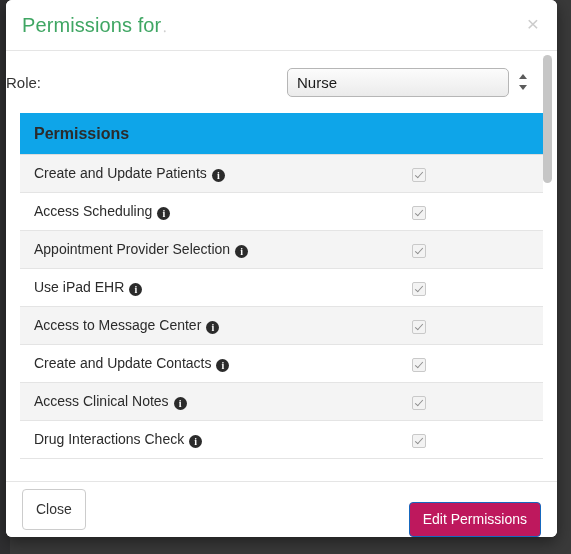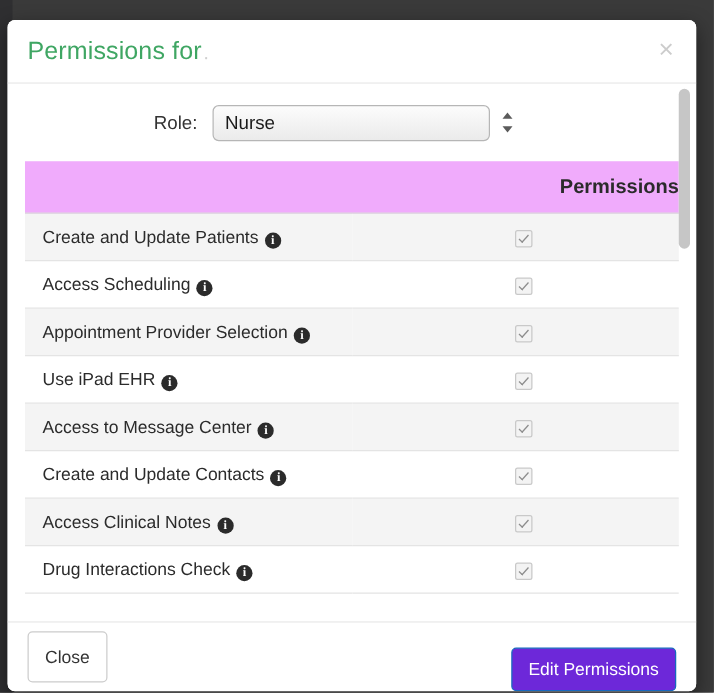--- a/index.html
+++ b/index.html
@@ -27,21 +27,21 @@
     position: absolute;
     left: 0; top: 0;
     width: 10px; height: 554px;
     background: #2f2f31;
   }
 
   
   #modal {
     position: absolute;
     left: 6px;
-    top: 16px;
+    top: 0;
     width: 551px;
     height: 537px;
     background: #ffffff;
     border-radius: 6px;
     box-shadow: 0 5px 16px rgba(0,0,0,.45);
     overflow: hidden;
     display: flex;
     flex-direction: column;
   }
 
@@ -92,21 +92,21 @@
     flex: 1 1 auto;
     overflow: hidden;
     background: #fff;
     padding: 0;
   }
 
   #role-row {
     height: 62px;
     display: flex;
     align-items: center;
-    justify-content: center;
+    justify-content: space-between;
     padding-right: 20px;
     box-sizing: border-box;
   }
   #role-label {
     font-size: 15px;
     color: #333;
     margin-right: 12px;
   }
   #role-select-wrap {
     position: relative;
@@ -151,25 +151,25 @@
 
   
   #perm-table {
     width: 523px;
     margin: 0 0 0 14px;
     border-collapse: collapse;
     table-layout: fixed;
     font-size: 14px;
   }
   #perm-table th {
-    background: #f0abfc;
+    background: #0ea5e9;
     color: #2b2b2b;
     font-weight: bold;
     font-size: 16px;
-    text-align: right;
+    text-align: left;
     padding: 10px 0 10px 14px;
     border-bottom: 1px solid #dcdcdc;
     height: 21px;
   }
   #perm-table td {
     padding: 0 0 0 14px;
     height: 37px;
     color: #2b2b2b;
     font-size: 14px;
     border-bottom: 1px solid #e4e4e4;
@@ -263,21 +263,21 @@
     border: 1px solid #cccccc;
     border-radius: 4px;
     padding: 11px 13px;
     cursor: pointer;
     line-height: 17px;
   }
   #edit-permissions-button {
     font-family: "Liberation Sans", sans-serif;
     font-size: 14px;
     color: #ffffff;
-    background: #6d28d9;
+    background: #be185d;
     border: 1px solid #1668be;
     border-radius: 4px;
     padding: 8px 13px;
     cursor: pointer;
     line-height: 17px;
     margin-top: 19px;
   }
 </style>
 </head>
 <body>

